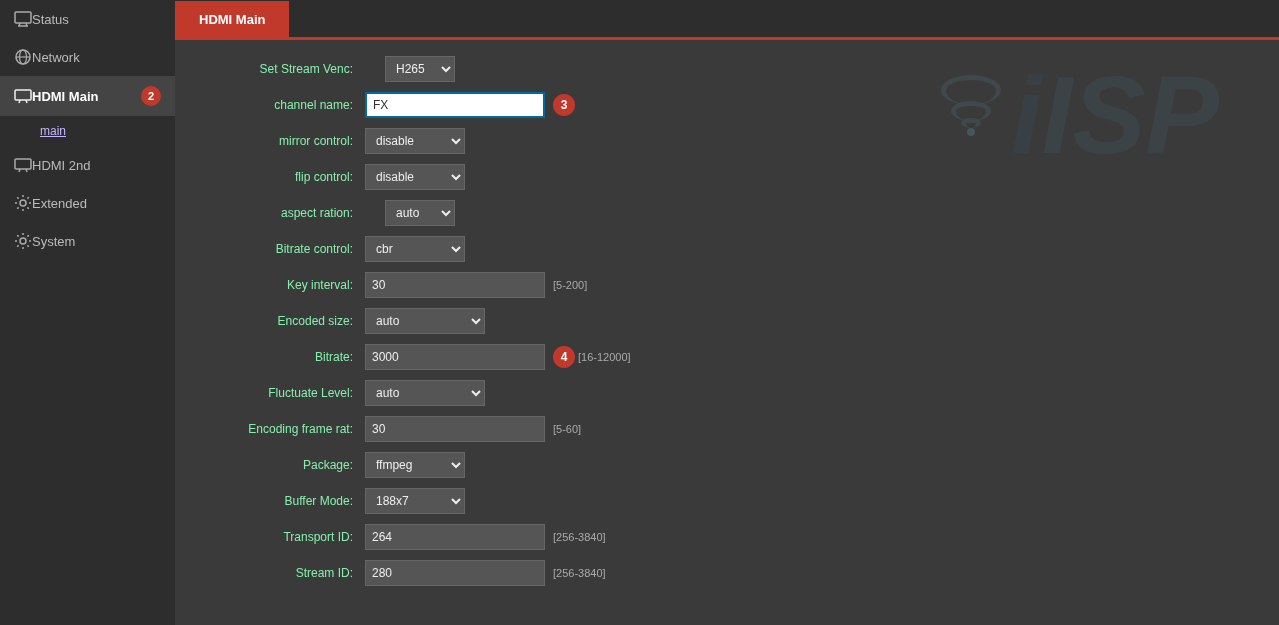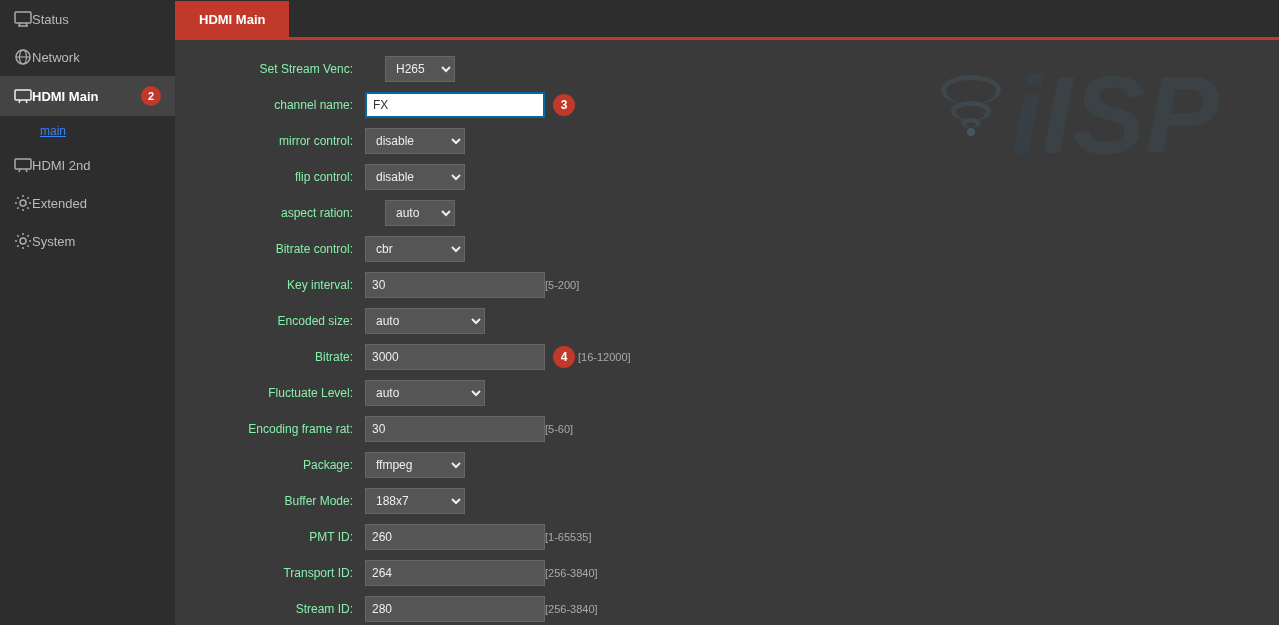--- a/index.html
+++ b/index.html
@@ -7,21 +7,21 @@
 
     
     .main-layout { display: flex; flex: 1; overflow: hidden; }
 
     
     .sidebar { width: 175px; background: #2d2d2d; display: flex; flex-direction: column; flex-shrink: 0; }
     .sidebar-item { display: flex; align-items: center; padding: 10px 14px; cursor: pointer; color: #bbb; font-size: 13px; gap: 0; }
     .sidebar-item.active { background: #444; color: #fff; }
     .sidebar-item .icon { width: 18px; height: 18px; display: flex; align-items: center; justify-content: center; flex-shrink: 0; }
     .sidebar-sub { display: flex; align-items: center; padding: 8px 14px 8px 40px; cursor: pointer; color: #aaa; font-size: 12px; }
-    .sidebar-sub.active { color: #3b82f6; text-decoration: underline; }
+    .sidebar-sub.active { color: #c4b5fd; text-decoration: underline; }
     .badge { width: 20px; height: 20px; background: #c0392b; border-radius: 50%; color: #fff; font-size: 11px; display: flex; align-items: center; justify-content: center; margin-left: 6px; font-weight: bold; }
 
     
     .content { flex: 1; display: flex; flex-direction: column; background: #3a3a3a; overflow: hidden; }
 
     
     .tab-bar { background: #2d2d2d; display: flex; align-items: flex-end; height: 40px; padding-left: 0; border-bottom: 3px solid #c0392b; }
     .tab { padding: 8px 24px; background: #c0392b; color: #fff; font-size: 13px; font-weight: bold; cursor: pointer; height: 36px; display: flex; align-items: center; }
 
     
@@ -29,21 +29,21 @@
 
     .form-row { display: flex; align-items: center; margin-bottom: 10px; }
     .form-label { width: 160px; text-align: right; padding-right: 12px; color: #86efac; font-size: 12px; flex-shrink: 0; }
     .form-control { background: #555; border: 1px solid #666; color: #eee; padding: 4px 6px; font-size: 12px; outline: none; }
     .form-input { width: 180px; height: 26px; }
     .form-input.highlighted { border: 2px solid #0369a1; background: #fff; color: #333; }
     .form-select { height: 26px; cursor: pointer; padding-right: 2px; }
     .form-select-short { width: 70px; margin-left: 20px; }
     .form-select-medium { width: 100px; }
     .form-select-long { width: 120px; }
-    .form-hint { color: #aaa; font-size: 11px; }
+    .form-hint { color: #aaa; font-size: 11px; margin-left: 8px; }
 
     
     .watermark { position: absolute; top: 20px; right: 60px; color: #5a8ca0; opacity: 0.35; font-size: 90px; font-weight: bold; font-family: Arial, sans-serif; pointer-events: none; user-select: none; line-height: 1; display: flex; align-items: center; }
     .watermark-wifi { display: flex; flex-direction: column; align-items: center; margin-right: 10px; margin-top: -20px; }
     .wifi-arc { border: 5px solid #5a8ca0; border-bottom: none; border-radius: 50%; opacity: 0.5; }
     .wifi-arc1 { width: 60px; height: 30px; margin-bottom: -4px; }
     .wifi-arc2 { width: 40px; height: 20px; margin-bottom: -3px; }
     .wifi-arc3 { width: 20px; height: 10px; margin-bottom: -2px; }
     .wifi-dot { width: 8px; height: 8px; background: #5a8ca0; border-radius: 50%; margin-top: 2px; }
     .watermark-text { font-size: 110px; font-style: italic; }
@@ -253,25 +253,20 @@
 
       <div class="form-row">
         <label class="form-label">Buffer Mode:</label>
         <select class="form-control form-select form-select-medium">
           <option>188x7</option>
           <option>188x14</option>
           <option>188x21</option>
         </select>
       </div>
 
-      <div class="form-row">
-        <label class="form-label">PMT ID:</label>
-        <input type="text" class="form-control form-input" value="260" style="">
-        <span class="form-hint">[1-65535]</span>
-      </div>
 
       <div class="form-row">
         <label class="form-label">Transport ID:</label>
         <input type="text" class="form-control form-input" value="264" style="">
         <span class="form-hint">[256-3840]</span>
       </div>
 
       <div class="form-row">
         <label class="form-label">Stream ID:</label>
         <input type="text" class="form-control form-input" value="280" style="">

